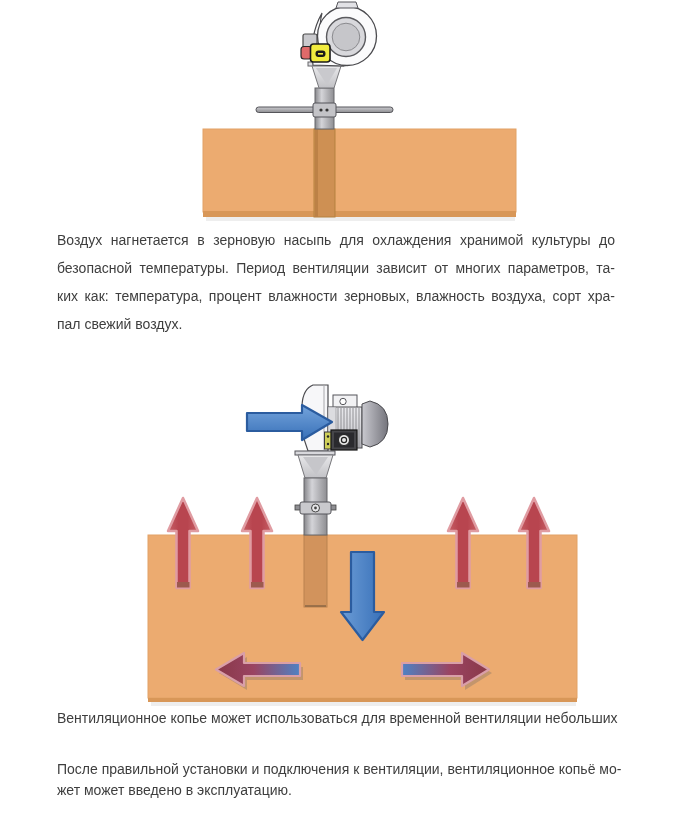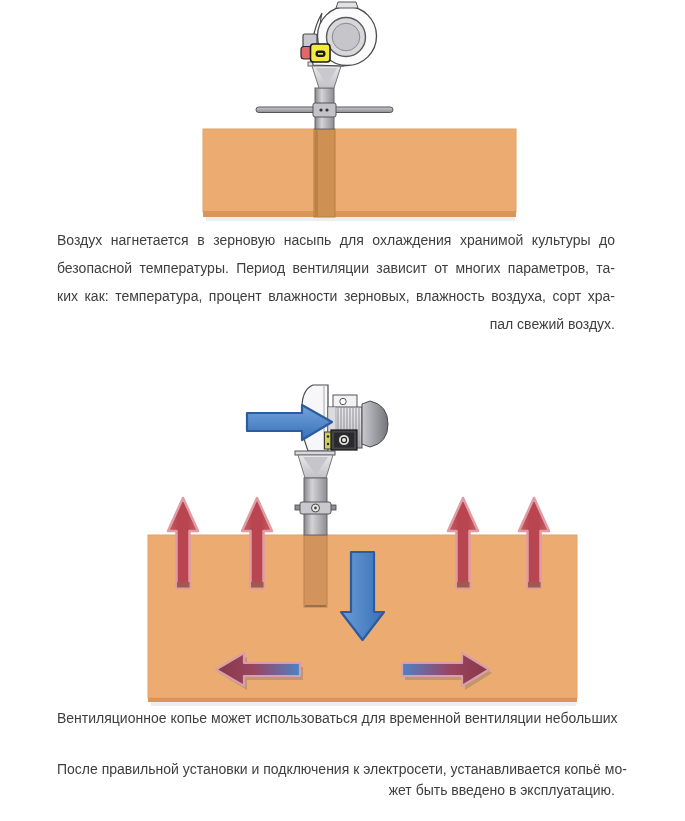--- a/index.html
+++ b/index.html
@@ -3,21 +3,21 @@
 <meta charset="utf-8">
 <style>
   html,body{margin:0;padding:0;background:#ffffff;}
   .page{position:relative;width:685px;height:821px;background:#ffffff;overflow:hidden;
         font-family:"Liberation Sans","DejaVu Sans",sans-serif;padding-left:40px;}
   svg{display:block;}
   .diagram{position:absolute;left:0;pointer-events:none;}
   #diagram-top{top:0;}
   #diagram-bottom{top:380px;}
   .para{position:absolute;left:57px;width:558px;color:#3e3e3e;}
-  .para .line{white-space:nowrap;text-align:right;}
+  .para .line{white-space:nowrap;}
   .para .just{text-align:justify;text-align-last:justify;}
   #para-top{top:226px;font-size:14px;line-height:28px;}
   #para-b1{top:708px;font-size:14px;line-height:21px;}
   #para-b2{top:759px;font-size:14px;line-height:21px;}
   .watermark{position:absolute;left:136px;top:668px;z-index:40;
      font-size:78px;line-height:1;letter-spacing:2px;white-space:nowrap;
      color:rgba(255,255,255,0.30);
      -webkit-text-stroke:2.4px rgba(140,140,140,0.5);
      text-stroke:2.4px rgba(140,140,140,0.5);}
 </style>
@@ -219,18 +219,18 @@
       <polygon points="492,293 465,277 465,287 405,287 405,300 465,300 465,310" fill="rgba(100,100,100,0.30)"></polygon>
       <polygon points="489,289.5 462,273 462,283 402,283 402,296 462,296 462,306" fill="url(#rlGrad)" stroke="#D99FA8" stroke-width="2.2" stroke-linejoin="round"></polygon>
     </g>
   </svg>
 
   <div id="para-b1" class="para">
     <div class="line just">Вентиляционное копье может использоваться для временной вентиляции небольших</div>
   </div>
 
   <div id="para-b2" class="para">
-    <div class="line just">После правильной установки и подключения к электросети, устанавливается копьё мо-</div>
-    <div class="line">жет быть введено в эксплуатацию.</div>
+    <div class="line just">После правильной установки и подключения к вентиляции, вентиляционное копьё мо-</div>
+    <div class="line">жет может введено в эксплуатацию.</div>
   </div>
 
 
 </div>
 
 </body></html>

